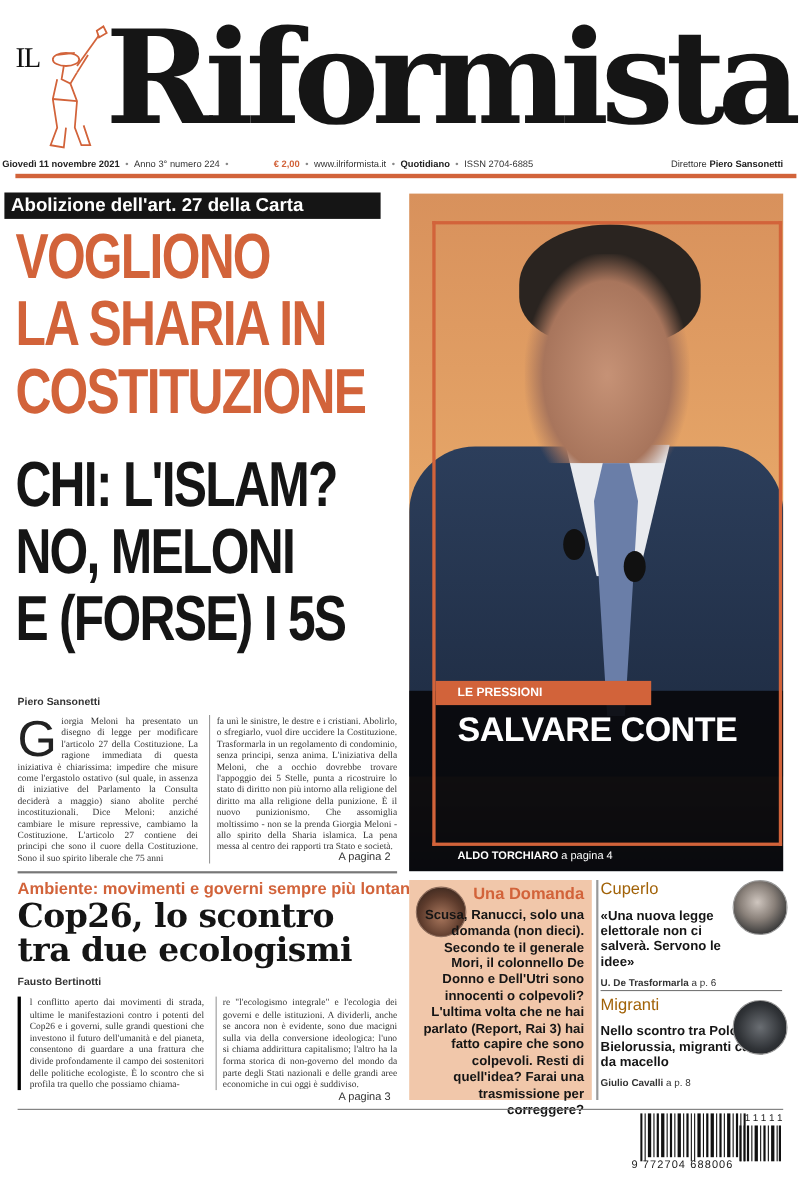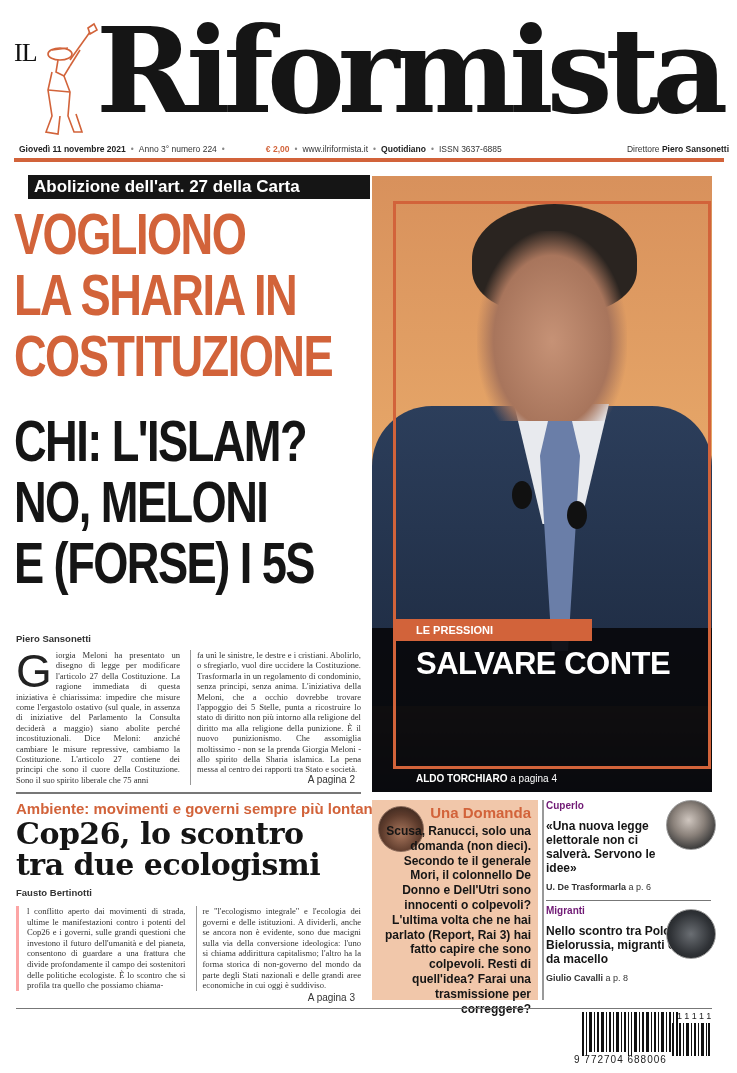--- a/index.html
+++ b/index.html
@@ -4,29 +4,29 @@
 <style>
   * { box-sizing: border-box; margin: 0; padding: 0; }
   html, body { width: 737px; height: 1073px; background: #ffffff; overflow: hidden; }
   body { position: relative; font-family: "Liberation Sans", sans-serif; color: #111; }
 
   
   .masthead { position: absolute; left: 0; top: 0; width: 592px; height: 165px; }
   .il { position: absolute; left: 14px; top: 38px; font-family: "Liberation Serif", serif; font-size: 26px; color: #111; letter-spacing: -1px; }
   .mascot { position: absolute; left: 30px; top: 20px; width: 70px; height: 118px; }
   .logo { position: absolute; left: 96px; top: 6px; font-family: "DejaVu Serif", serif; font-weight: bold; font-size: 118px; line-height: 130px; letter-spacing: -7px; color: #151515; transform: scaleX(0.99); transform-origin: left; }
-  .infoline { position: absolute; left: 19px; top: 144px; width: 710px; font-size: 8.5px; color: #333; display: flex; white-space: nowrap; }
+  .infoline { position: absolute; left: 2px; top: 144px; width: 710px; font-size: 8.5px; color: #333; display: flex; white-space: nowrap; }
   .infoline .b { font-weight: bold; color: #222; }
   .infoline .dot { margin: 0 5px; color: #888; }
   .infoline .price { color: #d2633a; font-weight: bold; padding-left: 36px; }
   .infoline .dir { margin-left: auto; }
   .rule-orange { position: absolute; left: 14px; top: 158px; width: 710px; height: 4px; background: #d2633a; }
 
   
-  .kicker { position: absolute; left: 28px; top: 175px; width: 342px; height: 24px; background: #151515; color: #fff; font-weight: bold; font-size: 17px; line-height: 24px; padding-left: 6px; }
+  .kicker { position: absolute; left: 4px; top: 175px; width: 342px; height: 24px; background: #151515; color: #fff; font-weight: bold; font-size: 17px; line-height: 24px; padding-left: 6px; }
   .headline-orange { position: absolute; left: 14px; top: 203px; width: 350px; font-family: "Liberation Sans", sans-serif; font-weight: bold; font-size: 58px; line-height: 61px; color: #d2633a; letter-spacing: -2px; transform: scaleX(0.78); transform-origin: left; white-space: nowrap; }
   .headline-black { position: absolute; left: 14px; top: 410px; width: 350px; font-weight: bold; font-size: 58px; line-height: 61px; color: #151515; letter-spacing: -2px; transform: scaleX(0.78); transform-origin: left; white-space: nowrap; }
   .byline { position: absolute; left: 16px; top: 633px; font-size: 9.5px; font-weight: bold; color: #333; }
   .body-cols { position: absolute; left: 16px; top: 650px; width: 345px; display: flex; gap: 10px; font-family: "Liberation Serif", serif; font-size: 8.6px; line-height: 10.4px; color: #333; text-align: justify; }
   .body-cols .col { flex: 1; }
   .body-cols .col2 { border-left: 1px solid #999; padding-left: 6px; }
   .dropcap { float: left; font-family: "Liberation Sans", sans-serif; font-weight: normal; font-size: 46px; line-height: 38px; margin: 2px 4px 0 0; color: #222; }
   .apagina { position: absolute; right: 382px; font-size: 10px; color: #333; }
 
   .sep { position: absolute; height: 2px; background: #777; }
@@ -49,32 +49,32 @@
   .frame-top { position: absolute; left: 21px; top: 25px; width: 318px; height: 3px; background: #d2633a; }
   .photo-byline { position: absolute; left: 44px; top: 597px; color: #fff; font-size: 10px; }
   .photo-byline b { font-weight: bold; }
 
   
   .kicker2 { position: absolute; left: 16px; top: 800px; font-weight: bold; font-size: 15px; color: #d2633a; }
   .headline2 { position: absolute; left: 16px; top: 818px; font-family: "DejaVu Serif", serif; font-weight: bold; font-size: 30px; line-height: 31px; color: #151515; letter-spacing: -0.5px; }
   .byline2 { position: absolute; left: 16px; top: 887px; font-size: 9.5px; font-weight: bold; color: #333; text-align: center; }
   .body2 { position: absolute; left: 16px; top: 906px; width: 345px; display: flex; gap: 10px; font-family: "Liberation Serif", serif; font-size: 8.6px; line-height: 10.6px; color: #333; text-align: justify; }
   .body2 .col { flex: 1; }
-  .body2 .col1 { border-left: 3px solid #fca5a5; padding-left: 8px; }
+  .body2 .col1 { border-left: 3px solid #000000; padding-left: 8px; }
   .body2 .col2 { border-left: 1px solid #999; padding-left: 6px; }
 
   
   .domanda { position: absolute; left: 372px; top: 800px; width: 166px; height: 200px; background: #f1c7aa; padding: 4px 6px; }
   .domanda .avatar { position: absolute; left: 6px; top: 6px; width: 46px; height: 46px; border-radius: 50%; background: radial-gradient(circle at 50% 60%, #a8765c 0%, #5d3b2c 55%, #2a1e18 100%); border: 1px solid #8a6a5a; }
   .domanda .title { position: absolute; right: 7px; top: 4px; font-weight: bold; font-size: 15px; color: #d2633a; }
   .domanda .text { position: absolute; right: 7px; top: 24px; width: 158px; text-align: right; font-weight: bold; font-size: 12px; line-height: 14.8px; color: #151515; }
 
   
   .side { position: absolute; left: 546px; width: 170px; }
-  .side .stitle { font-weight: bold; font-size: 10px; color: #701a75; }
+  .side .stitle { font-weight: normal; font-size: 15px; color: #a16207; }
   .side .stext { font-weight: bold; font-size: 12px; line-height: 14px; color: #151515; margin-top: 8px; }
   .side .sby { font-size: 9px; color: #333; margin-top: 7px; }
   .side .sby b { font-weight: bold; }
   .side .thumb { position: absolute; right: 0; top: 0; width: 50px; height: 50px; border-radius: 50%; }
   .side-rule { position: absolute; left: 542px; width: 2px; background: #999; }
   .barcode { position: absolute; left: 582px; top: 1012px; width: 96px; height: 44px; }
   .barcode2 { position: absolute; left: 672px; top: 1023px; width: 38px; height: 33px; }
   .bc-num { position: absolute; left: 574px; top: 1054px; font-size: 10px; color: #222; letter-spacing: 1px; }
   .bc-num2 { position: absolute; left: 677px; top: 1011px; font-size: 9px; color: #222; letter-spacing: 3px; }
 </style>
@@ -101,21 +101,21 @@
     <span class="b">Giovedì 11 novembre 2021</span>
     <span class="dot">•</span>
     <span>Anno 3° numero 224</span>
     <span class="dot">•</span>
     <span class="price">€ 2,00</span>
     <span class="dot">•</span>
     <span>www.ilriformista.it</span>
     <span class="dot">•</span>
     <span class="b">Quotidiano</span>
     <span class="dot">•</span>
-    <span>ISSN 3637-6885</span>
+    <span>ISSN 2704-6885</span>
     <span class="dir">
       <span>Direttore</span>
       <span class="b">Piero Sansonetti</span>
     </span>
   </div>
   <div class="rule-orange"></div>
 </div>
 
 <div class="kicker">Abolizione dell'art. 27 della Carta</div>
 <div class="headline-orange">

